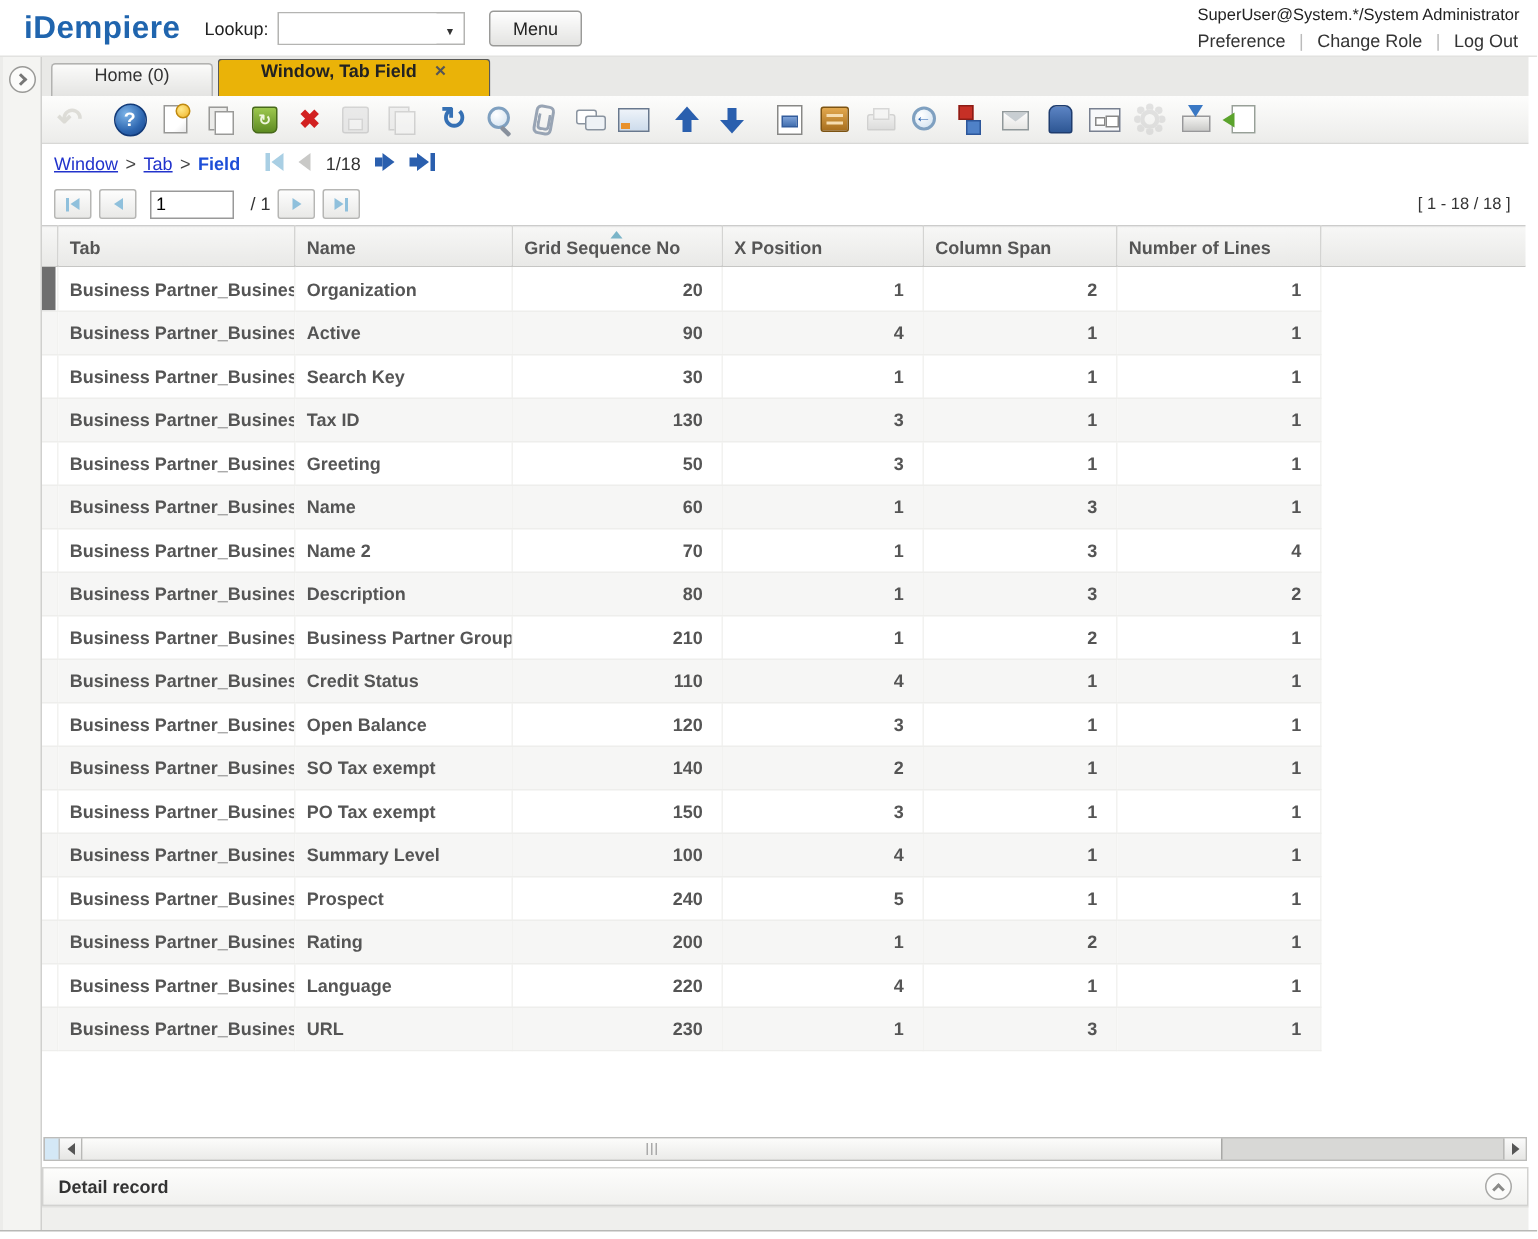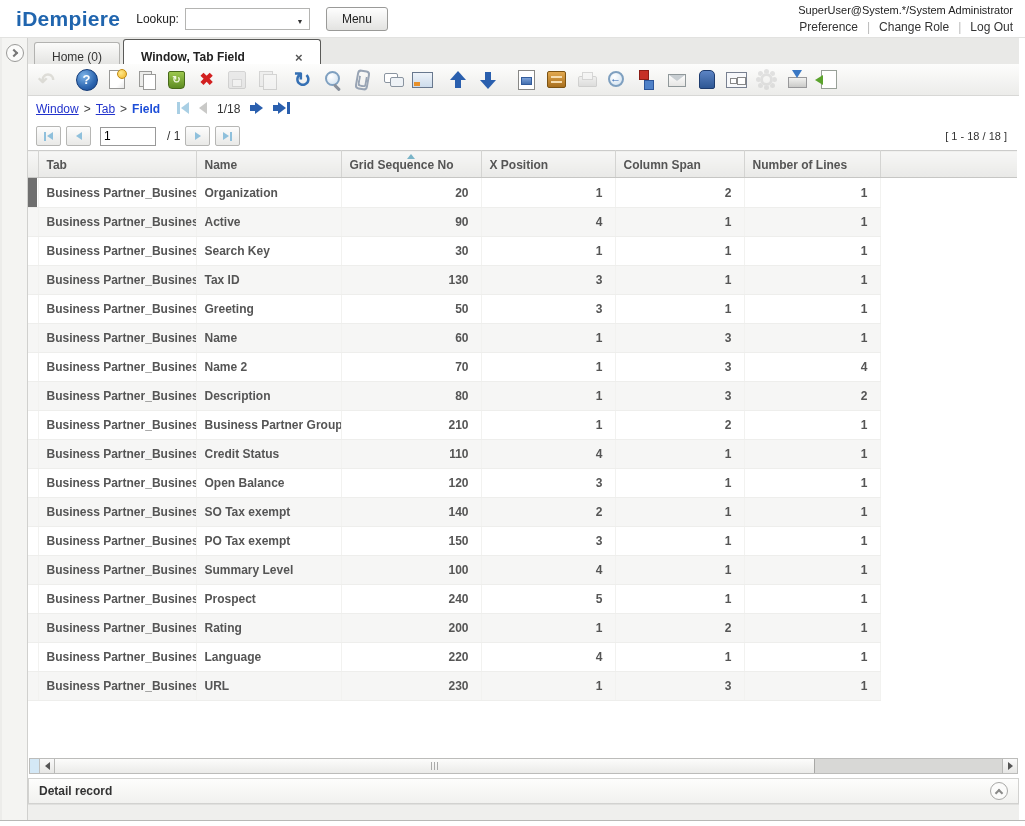--- a/index.html
+++ b/index.html
@@ -9,40 +9,40 @@
   
   .topbar { height:38px; display:flex; align-items:center; padding:0 8px; background:#fff; border-bottom:1px solid #e2e2e0; }
   .logo { font-size:21px; font-weight:bold; color:#2065ae; margin:0 16px 0 8px; letter-spacing:.3px; }
   .lookup-label { font-size:12px; color:#222; margin-right:6px; }
   .combobox { position:relative; width:125px; height:22px; border:1px solid #b4b4b2; background:#fff; display:flex; align-items:center; }
   .combobox input { border:none; outline:none; flex:1; height:100%; font-size:12px; padding:0 4px; min-width:0; font-family:inherit; }
   .combo-arrow { width:18px; text-align:center; cursor:pointer; color:#333; }
   .combo-arrow::before { content:"▼"; font-size:7px; }
   .menu-btn { margin-left:16px; height:24px; padding:0 15px; border:1px solid #9a9a98; border-radius:3px;
               background:linear-gradient(#fefefe,#e3e3e1); font-size:12px; color:#222; cursor:pointer; font-family:inherit; }
-  .userarea { margin-left:auto; text-align:right; padding-right:4px; }
+  .userarea { margin-left:auto; padding-right:4px; }
   .user-info { font-size:11px; color:#222; }
   .user-links { font-size:12px; color:#333; margin-top:4px; }
   .user-links a { color:#333; text-decoration:none; cursor:pointer; }
   .lsep { color:#bbb; margin:0 9px; }
 
   
   .body-row { display:flex; height:782px; background:#fff; }
   .left-strip { width:28px; background:#f4f4f2; border-right:1px solid #d0d0ce; border-left:2px solid #ececea; padding-top:6px; display:flex; justify-content:center; align-items:flex-start; }
   .expand-btn { width:18px; height:18px; border:1px solid #9a9a98; border-radius:50%; background:#fbfbfa; display:flex; align-items:center; justify-content:center; cursor:pointer; }
   .chev-right { width:6px; height:6px; border-top:2px solid #777; border-right:2px solid #777; transform:rotate(45deg); margin-right:2px; }
 
   .main { flex:1; display:flex; flex-direction:column; background:#fff; margin-right:6px; }
 
   
   .tabbar { height:26px; background:#e9e9e7; display:flex; align-items:flex-end; padding-left:6px; }
-  .tab { height:22px; display:flex; align-items:flex-end; padding:0 17px; font-size:12px; color:#333;
+  .tab { height:22px; display:flex; align-items:flex-start; padding:0 28px; font-size:12px; color:#333;
          background:linear-gradient(#fbfbfa,#e4e4e2); border:1px solid #b2b2b0; border-bottom:none;
          border-radius:3px 3px 0 0; margin-right:3px; cursor:pointer; }
-  .tab.active { height:25px; background:#ffffff; border:1px solid #5a5a58; border-bottom:none; font-weight:bold; color:#222;gap:38px; }
+  .tab.active { height:25px; background:#eab308; border:1px solid #5a5a58; border-bottom:none; font-weight:bold; color:#222; }
   .tab-close { margin-left:12px; color:#555; font-weight:bold; font-size:13px; cursor:pointer; line-height:1; }
 
   
   .toolbar { height:32px; background:linear-gradient(#fdfdfc,#ececea); border-bottom:1px solid #d8d8d6;
              display:flex; align-items:center; padding-left:6px; gap:5px; }
   .tbtn { width:25px; height:26px; position:relative; display:inline-flex; align-items:center; justify-content:center; flex:none; cursor:pointer; }
   .tbtn.disabled { opacity:.45; filter:saturate(.15); cursor:default; }
   .icn-help { margin-left:10px; }
   .icn-refresh { margin-left:6px; }
   .icn-parent-record { margin-left:6px; }

